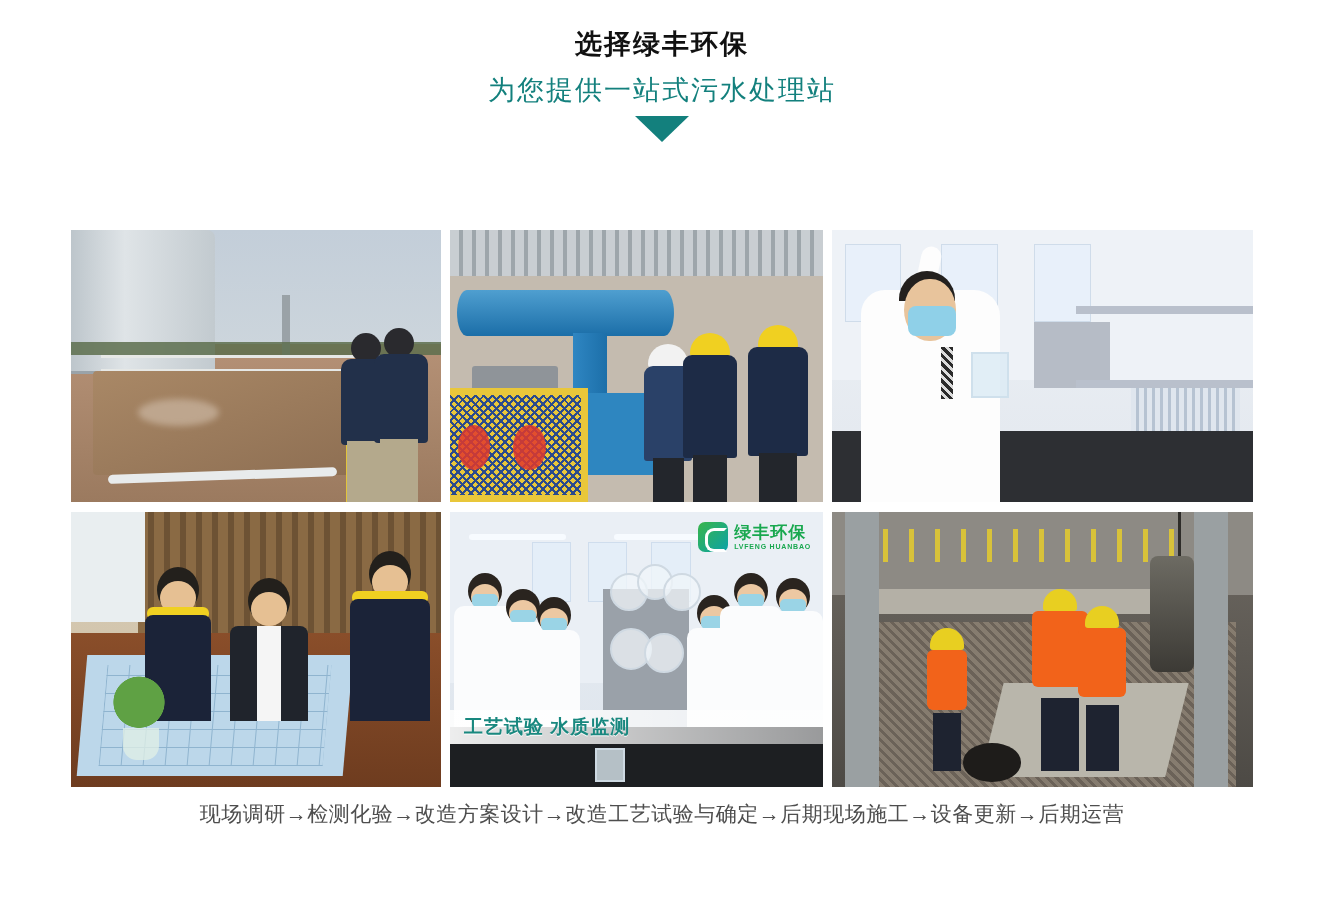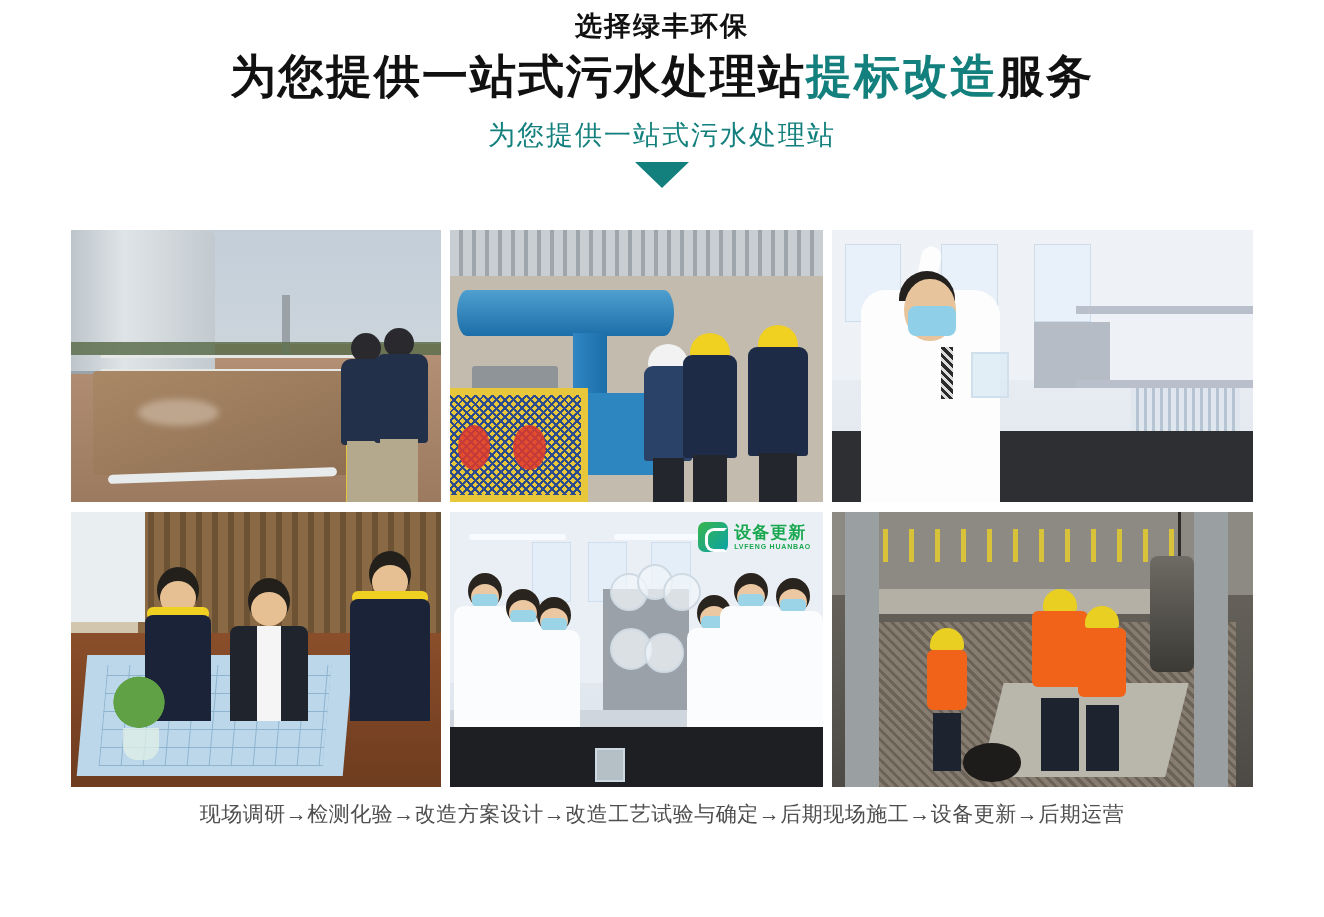--- a/index.html
+++ b/index.html
@@ -6,21 +6,21 @@
   body{
     width:1324px;height:917px;
     background:#ffffff;
     font-family:"Liberation Sans","DejaVu Sans",sans-serif;
     overflow:hidden;
     position:relative;
   }
   .page{width:1324px;height:917px;position:relative;}
 
   
-  .header{width:100%;text-align:center;padding-top:12px;box-sizing:border-box;}
+  .header{width:100%;text-align:center;padding-top:30px;box-sizing:border-box;}
   .eyebrow{
     font-size:27px;font-weight:bold;color:#111;
     letter-spacing:2px;line-height:1.1;
   }
   .headline{
     font-size:46px;font-weight:bold;color:#111;
     letter-spacing:2px;line-height:1.25;margin-top:6px;white-space:nowrap;
   }
   .headline .hl{color:#13807d;}
   .subtitle{
@@ -226,23 +226,20 @@
     font-size:35px;font-weight:bold;color:#f4661b;letter-spacing:2px;white-space:nowrap;
   }
 </style>
 </head>
 <body>
 
 <div class="page">
 
   <div class="header">
     <div class="eyebrow">选择绿丰环保</div>
-    <div class="headline">
-      <span>为您提供一站式污水处理站</span><span class="hl">提标改造</span><span>服务</span>
-    </div>
     <div class="subtitle">为您提供一站式污水处理站</div>
     <div class="arrow-wrap">
       <div class="arrow-down"></div>
     </div>
   </div>
 
   <div class="grid">
 
     <div class="photo p1">
       <div class="tank"></div>
@@ -390,25 +387,28 @@
         <div class="m5"></div>
         <div class="c5"></div>
       </div>
       <div class="pp pF">
         <div class="h5"></div>
         <div class="f5"></div>
         <div class="m5"></div>
         <div class="c5"></div>
       </div>
 
+      <div class="wm-band">
+        <span class="wm-text">工艺试验 水质监测</span>
+      </div>
 
       <div class="logo">
         <div class="logo-mark"></div>
         <div class="logo-txt">
-          <span class="logo-cn">设备更新</span>
+          <span class="logo-cn">绿丰环保</span>
           <span class="logo-en">LVFENG HUANBAO</span>
         </div>
       </div>
     </div>
 
     <div class="photo p6">
       <div class="backwall"></div>
       <div class="rail6"></div>
       <div class="slab"></div>
       <div class="gravel"></div>

